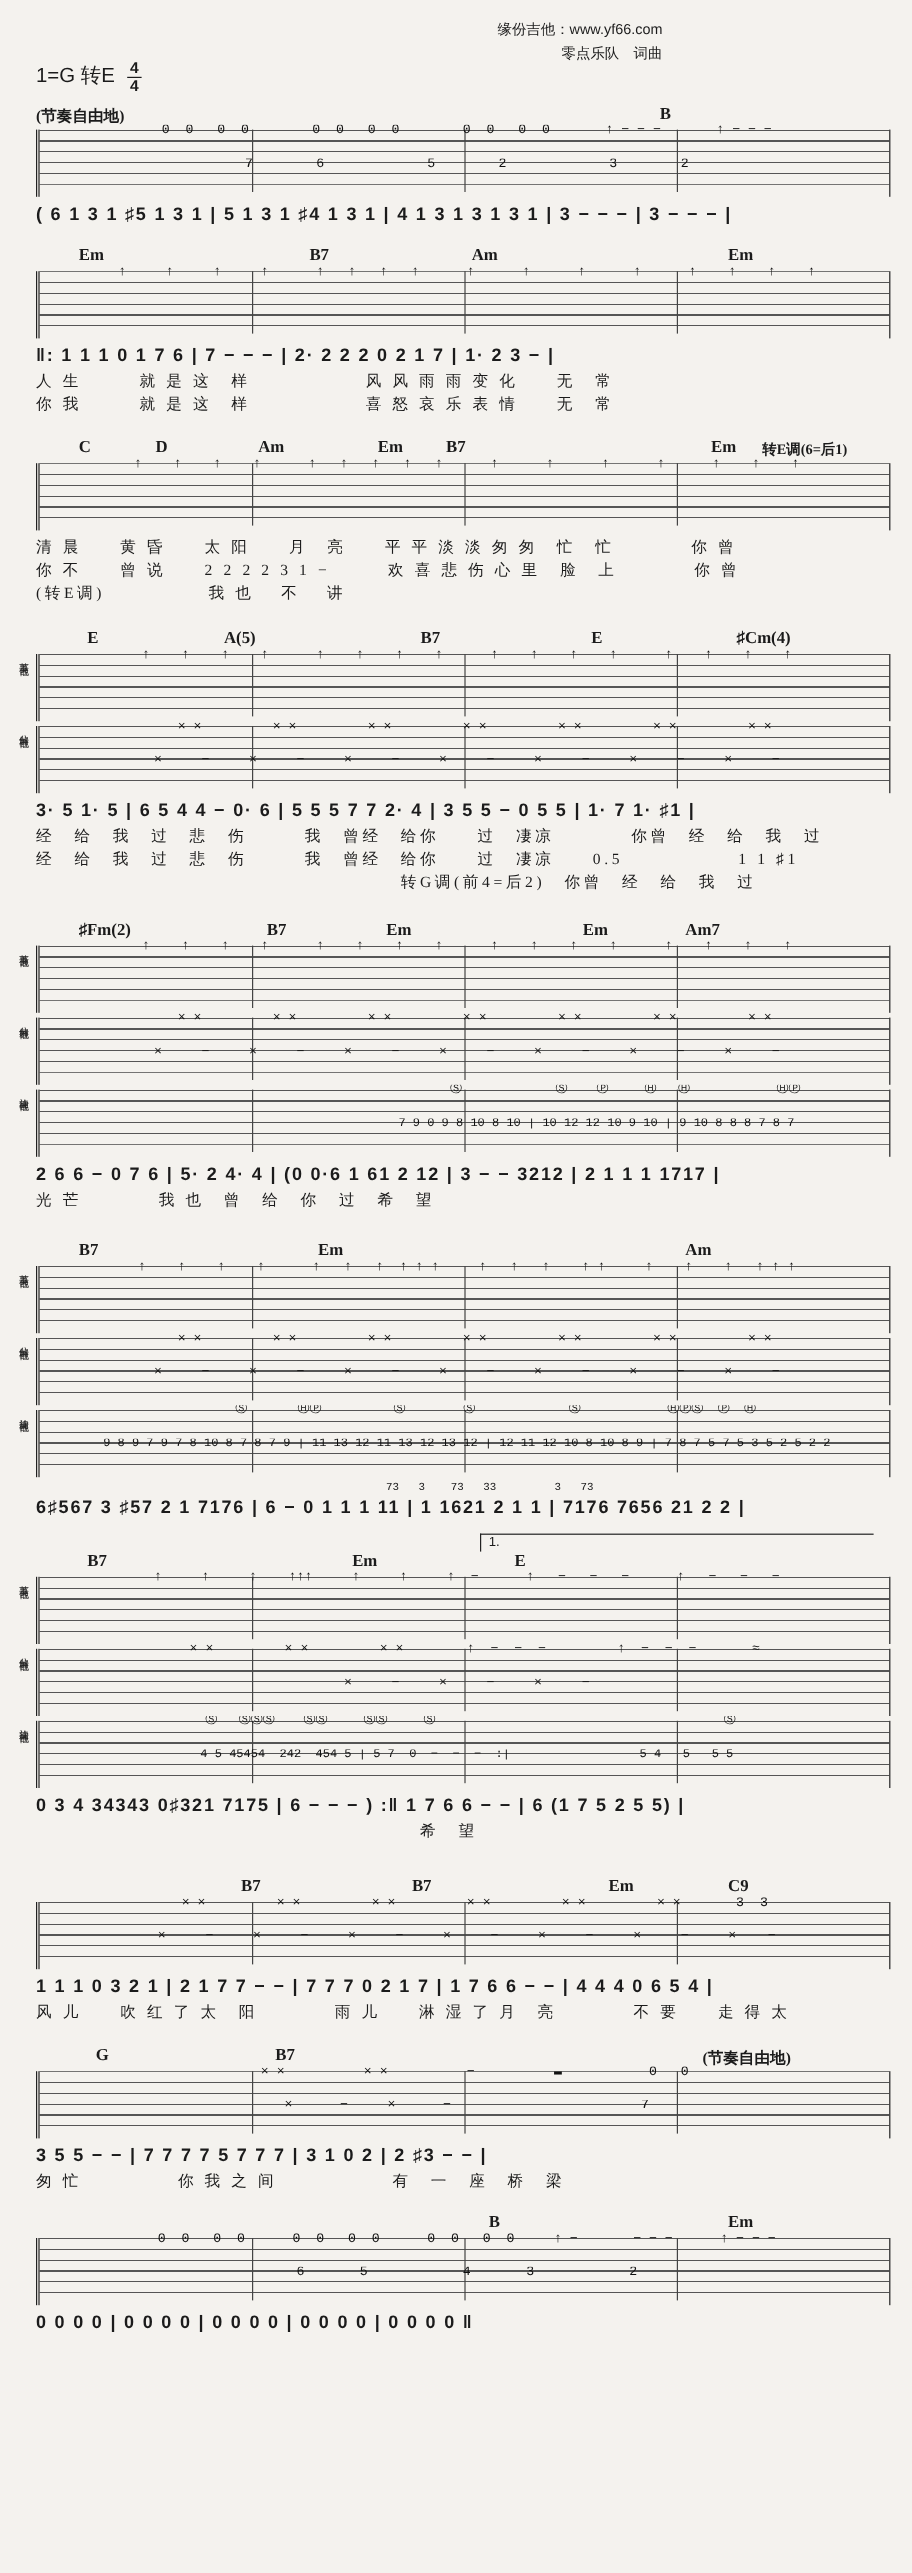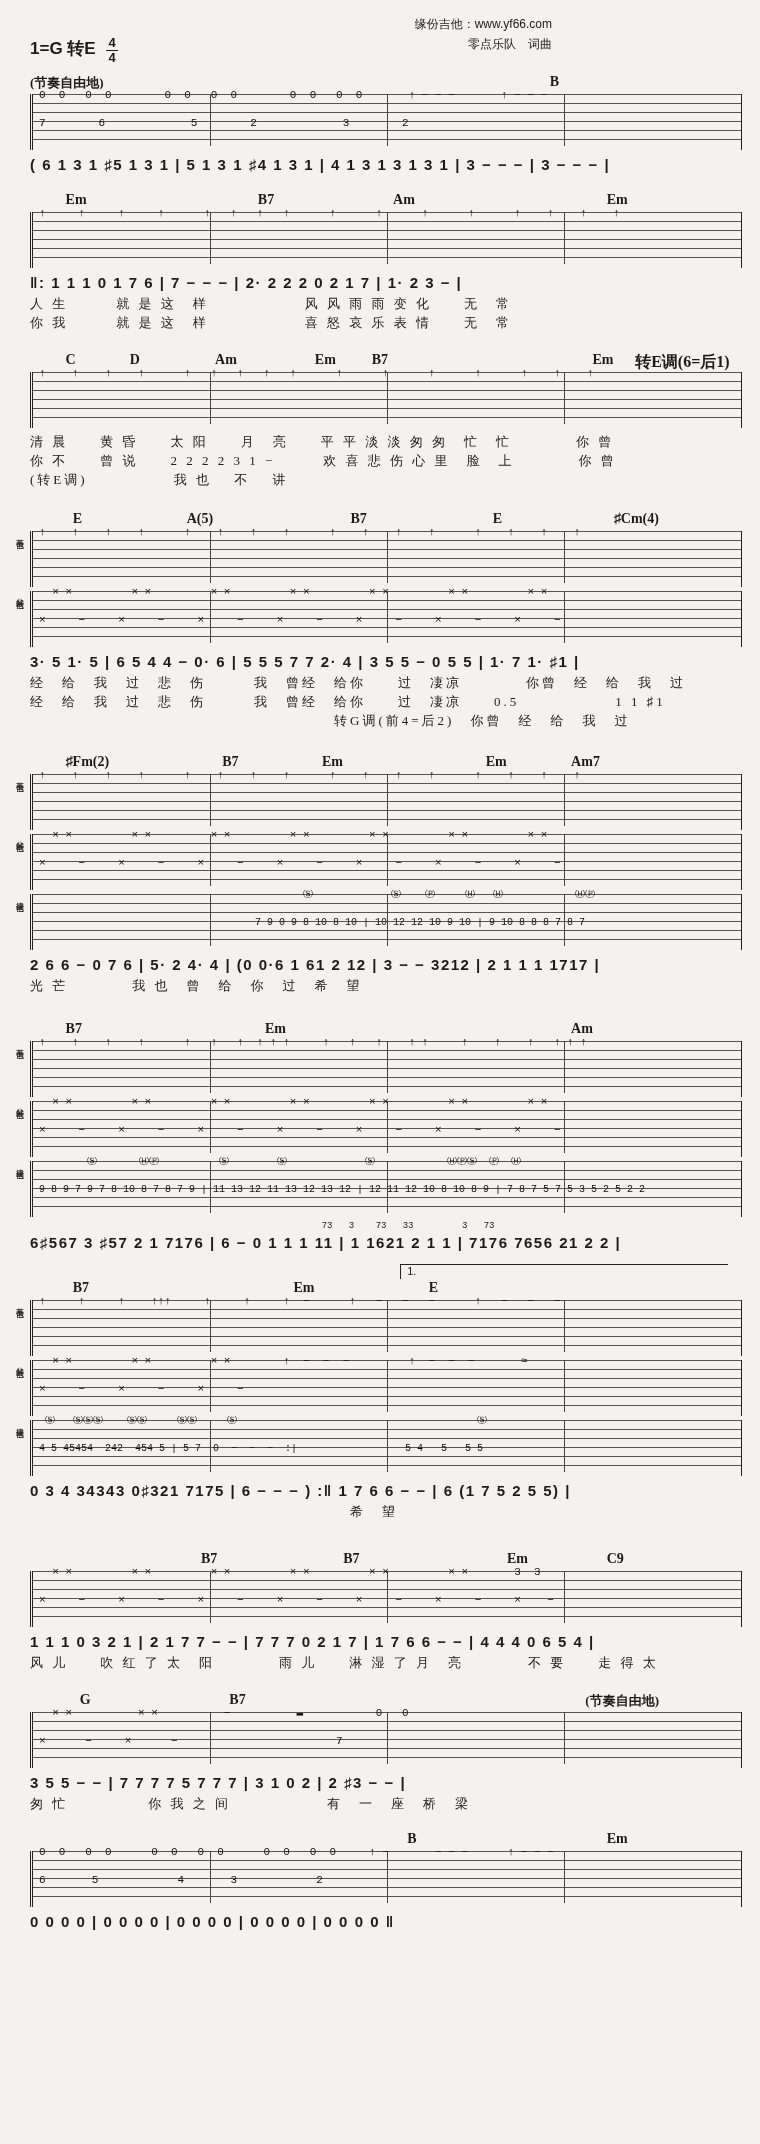--- a/index.html
+++ b/index.html
@@ -9,41 +9,41 @@
     margin:0 auto;
     background:#f4f2ee;
     color:#1b1b1b;
     font-family:"Liberation Sans","DejaVu Sans",sans-serif;
     box-sizing:border-box;
     padding:10px 18px 20px 30px;
     overflow:hidden;
   }
   
   .head{display:grid;grid-template-columns:170px 1fr 190px;align-items:start;margin-bottom:10px;}
-  .key{font-size:17px;font-weight:bold;margin-top:26px;white-space:nowrap;}
+  .key{font-size:17px;font-weight:normal;margin-top:40px;white-space:nowrap;}
   .frac{display:inline-flex;flex-direction:column;align-items:center;vertical-align:middle;margin-left:6px;line-height:1;}
   .frac b{font-size:13px;}
   .frac b:first-child{border-bottom:1.5px solid #1b1b1b;padding:0 2px 1px;}
   .titlebox{text-align:center;}
   .titlebox h1{margin:4px 0 2px;font-size:30px;letter-spacing:14px;font-weight:bold;font-family:"Liberation Serif","DejaVu Serif",serif;}
   .titlebox .sub{font-size:14px;letter-spacing:3px;}
   .credits{text-align:right;font-size:12px;line-height:1.7;margin-top:4px;}
   
   .system{position:relative;}
   .chordrow{position:relative;height:18px;font-family:"Liberation Serif","DejaVu Serif",serif;}
   .chord{position:absolute;top:0;font-size:14px;font-weight:bold;white-space:nowrap;}
   .tempo{position:absolute;top:0;font-size:13px;font-weight:bold;white-space:nowrap;}
-  .keynote{position:absolute;top:0;font-size:16px;font-weight:bold;white-space:nowrap;}
+  .keynote{position:absolute;top:0;font-size:12px;font-weight:bold;white-space:nowrap;}
   .volta{position:absolute;top:-16px;left:52%;width:45%;height:14px;border-top:1.5px solid #222;border-left:1.5px solid #222;font-size:11px;padding:0 0 0 6px;}
   
   .stave{position:relative;height:50px;margin:2px 0 10px;}
   .lines{position:absolute;left:0;right:0;top:0;height:56px;
     border-left:3px double #222;border-right:1.5px solid #222;
     background:repeating-linear-gradient(to bottom,#555 0 1px,transparent 1px 9px);
-    background-size:100% 46px;background-repeat:no-repeat;}
+    background-size:100% 46px;background-repeat:no-repeat;text-align:center;}
   .lines i.bar{position:absolute;top:0;bottom:4px;width:1px;background:#444;}
   .deco{position:absolute;left:6px;right:2px;margin:0;font-family:"Liberation Mono","DejaVu Sans Mono",monospace;
     font-size:11px;line-height:1;color:#111;white-space:pre;overflow:hidden;}
   .r1{top:-4px;}
   .r2{top:24px;}
   .melody .deco{font-size:10px;}
   .stlabel{position:absolute;left:-15px;top:1px;writing-mode:vertical-rl;text-orientation:upright;
     font-size:8px;letter-spacing:1px;line-height:1;color:#222;}
   
   .orn{margin:0 0 1px;font-family:"Liberation Mono","DejaVu Sans Mono",monospace;font-size:9px;white-space:pre;color:#222;}

